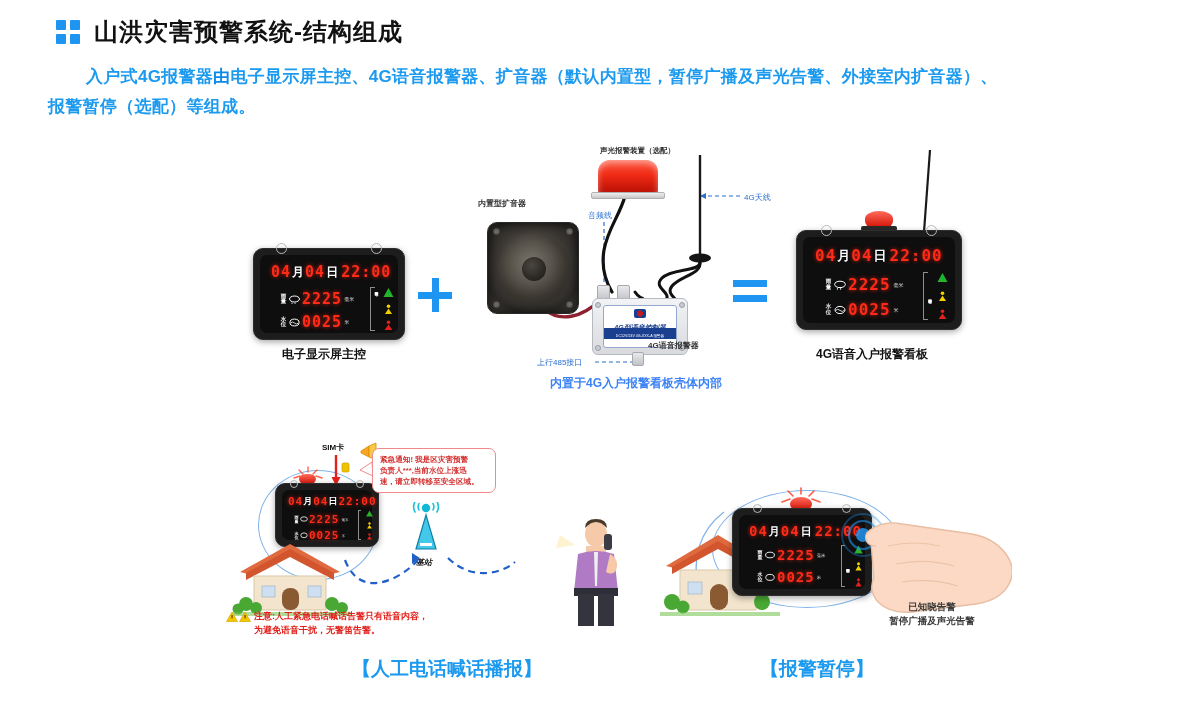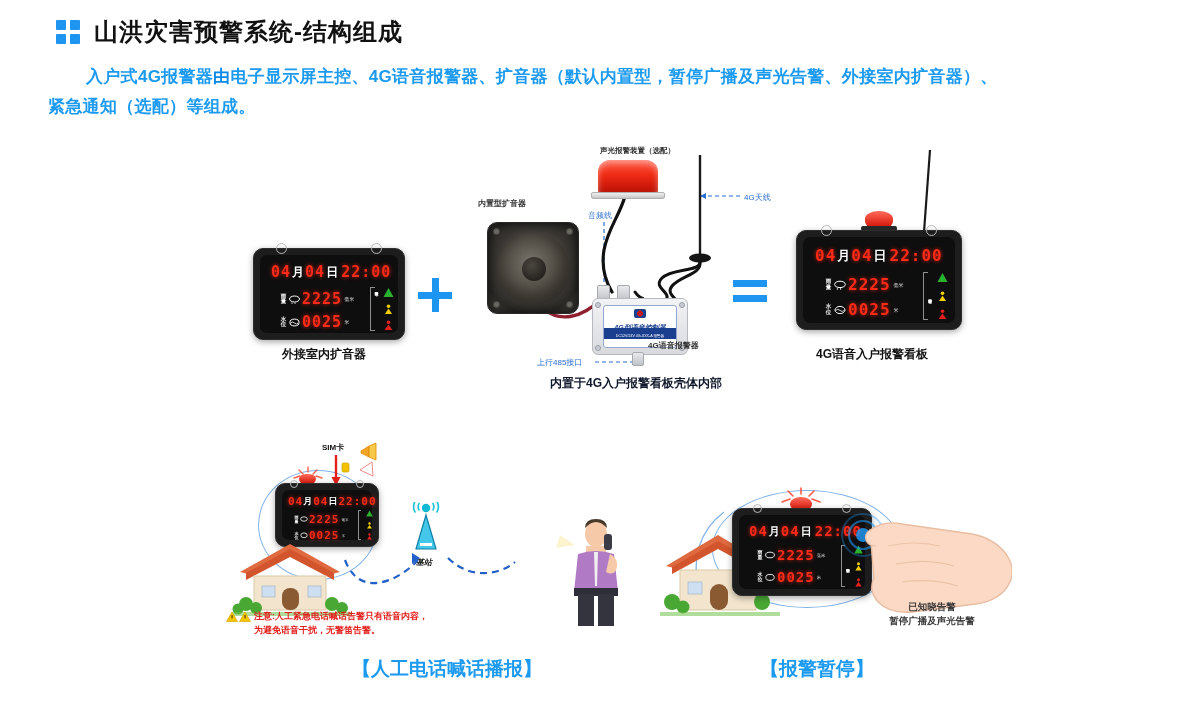--- a/index.html
+++ b/index.html
@@ -21,21 +21,21 @@
   
   .intro { position:absolute; left:48px; top:62px; width:1120px; font-size:17px; font-weight:bold;
            line-height:30px; color:#1b9af0; letter-spacing:.3px; }
   .intro .ind { display:inline-block; width:38px; }
   .intro .dk { color:#0a8ae8; }
 
   
   .lbl { position:absolute; font-size:8px; color:#333; white-space:nowrap; font-weight:bold; }
   .lbl-blue { position:absolute; font-size:8px; color:#2b6fd0; white-space:nowrap; }
   .cap { position:absolute; font-size:12px; font-weight:bold; color:#111; white-space:nowrap; }
-  .cap-orange { position:absolute; font-size:12px; font-weight:bold; color:#0f172a; white-space:nowrap; }
+  .cap-orange { position:absolute; font-size:12px; font-weight:bold; color:#3b82f6; white-space:nowrap; }
   .cap-blue-big { position:absolute; font-size:19px; font-weight:bold; color:#1b9af0; white-space:nowrap; }
 
   
   .board { position:absolute; background:#1d1d1d; border-radius:10px;
            border:1px solid #2e2e2e; box-shadow:0 2px 6px rgba(0,0,0,.35); }
   .board .scr { position:absolute; inset:6px; background:#0e0e0e; border-radius:7px; }
   .board .hook { position:absolute; width:11px; height:11px; border:1.5px solid #b9b9b9; border-radius:50%;
                  background:transparent; top:-6px; }
   .led-row { position:absolute; display:flex; align-items:center; }
   .led-digit { font-family:"DejaVu Sans Mono","Liberation Mono",monospace; color:#ff2a17; font-weight:bold;
@@ -113,21 +113,21 @@
       <i></i>
         <i></i>
         <i></i>
         <i></i>
     </div>
     <div class="header-title">山洪灾害预警系统-结构组成</div>
   </div>
 
   <div class="intro">
     <span class="ind"></span><span>入户式4G报警器</span><span class="dk">由</span><span>电子显示屏主控、4G语音报警器、扩音器（默认内置型，暂停广播及声光告警、外接室内扩音器）、</span><br>
-    <span>紧急通知（选配）等组成。</span>
+    <span>报警暂停（选配）等组成。</span>
   </div>
 
   <svg class="wires">
 
     <line x1="604" y1="222" x2="604" y2="296" stroke="#2b6fd0" stroke-width="1.2" stroke-dasharray="4,3"></line>
 
     <line x1="740" y1="196" x2="700" y2="196" stroke="#2b6fd0" stroke-width="1.2" stroke-dasharray="4,3"></line>
     <polygon points="700,196 706,193 706,199" fill="#2b6fd0"></polygon>
 
     <line x1="595" y1="362" x2="636" y2="362" stroke="#2b6fd0" stroke-width="1.2" stroke-dasharray="4,3"></line>
@@ -207,21 +207,21 @@
           <circle cx="5.5" cy="2.3" r="1.8" fill="#f4d000"></circle>
           <path d="M2,10 L5.5,4.6 L9,10 Z" fill="#f4d000"></path>
         </svg>
         <svg width="11" height="11">
           <circle cx="5.5" cy="2.3" r="1.8" fill="#e2211c"></circle>
           <path d="M1.6,10 L5.5,4.6 L9.4,10 Z" fill="#e2211c"></path>
         </svg>
       </div>
     </div>
   </div>
-  <div class="cap" style="left:282px; top:346px;">外接室内扩音器</div>
+  <div class="cap" style="left:282px; top:346px;">电子显示屏主控</div>
 
   <div class="op-plus" style="left:418px; top:278px; width:34px; height:34px;">
     <i style="left:0; top:14px; width:34px; height:7px;"></i>
     <i style="left:13.5px; top:0; width:7px; height:34px;"></i>
   </div>
 
   <div class="siren" style="left:598px; top:160px; width:74px; height:42px;">
     <div class="dome"></div>
     <div class="plate"></div>
   </div>
@@ -383,20 +383,23 @@
           </svg>
       </div>
     </div>
   </div>
 
   <svg style="position:absolute; left:358px; top:442px; width:22px; height:20px;">
     <path d="M3,9 L11,4 L11,15 L3,11 Z" fill="#f5a623" stroke="#e08a00" stroke-width="0.8"></path>
     <path d="M11,4 L18,1 L18,18 L11,15 Z" fill="#f7c948" stroke="#e08a00" stroke-width="0.8"></path>
   </svg>
 
+  <div class="bubble" style="left:372px; top:448px; width:124px;">紧急通知! 我是区灾害预警
+负责人***,当前水位上涨迅
+速，请立即转移至安全区域。</div>
 
   <svg style="position:absolute; left:404px; top:502px; width:44px; height:56px;">
     <g stroke="#15c2d6" stroke-width="1.6" fill="none" stroke-linecap="round">
       <path d="M15,8 a7,7 0 0 1 0,-6.5"></path>
         <path d="M11,10 a11,11 0 0 1 0,-10.5"></path>
       <path d="M29,8 a7,7 0 0 0 0,-6.5"></path>
         <path d="M33,10 a11,11 0 0 0 0,-10.5"></path>
     </g>
     <circle cx="22" cy="6" r="4.2" fill="#0fb9d6"></circle>
     <path d="M22,13 L32,47 L12,47 Z" fill="#44c8ea" stroke="#0f7fa8" stroke-width="1.2"></path>

